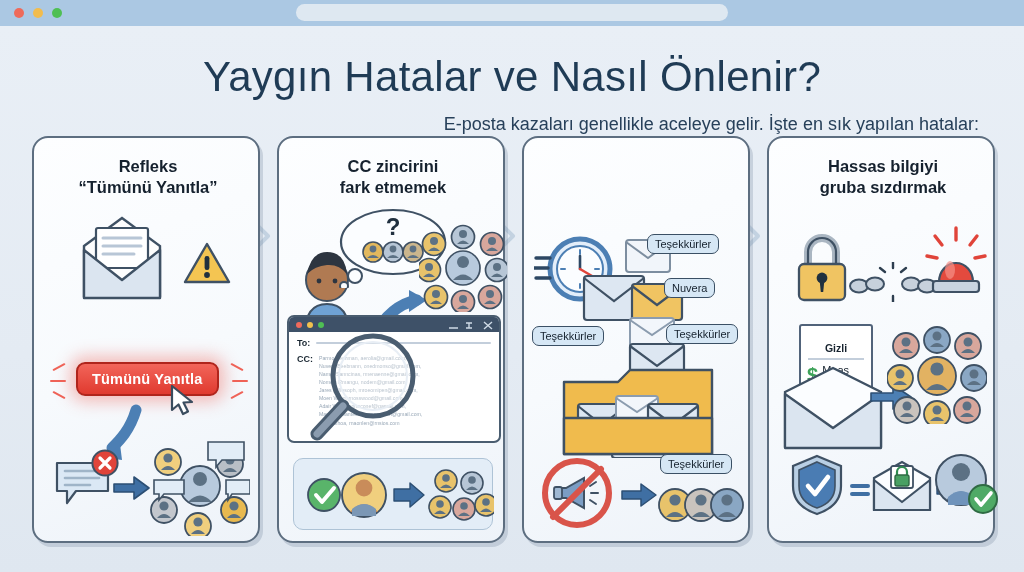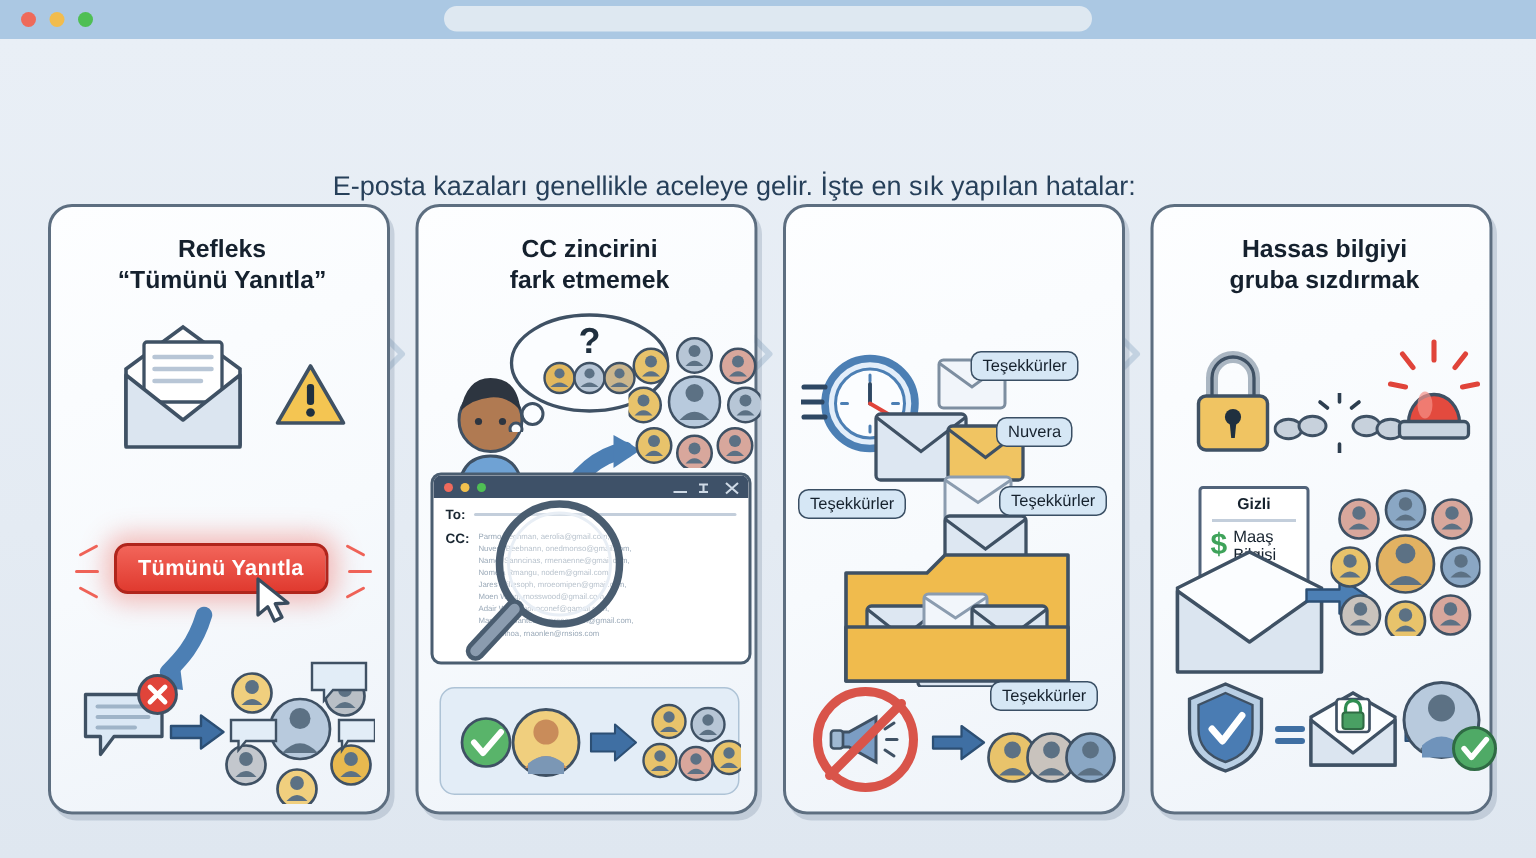--- a/index.html
+++ b/index.html
@@ -29,21 +29,21 @@
     position:absolute; left:0; top:26px; width:1024px; height:546px;
     background:linear-gradient(180deg,#e9eff6 0%,#e4ebf3 60%,#dfe7f0 100%);
   }
 
   .title{
     position:absolute; left:0; top:27px; width:1024px; text-align:center;
     font-size:42px; font-weight:400; color:#1f3b55; letter-spacing:.3px;
     white-space:nowrap;
   }
   .subtitle{
-    position:absolute; left:0; top:88px; width:979px; text-align:center;
+    position:absolute; left:0; top:88px; width:979px; text-align:right;
     font-size:18px; font-weight:400; color:#27405a; white-space:nowrap;
   }
 
   
   .panels{
     position:absolute; left:0; top:110px; width:1024px; height:420px;
   }
   .panel{
     position:absolute; top:0; width:228px; height:407px;
     background:linear-gradient(160deg,#fdfeff 0%,#f7fafd 55%,#eef3f9 100%);
@@ -120,20 +120,21 @@
   <div class="traffic-lights">
     <span class="tl red"></span>
     <span class="tl yellow"></span>
     <span class="tl green"></span>
   </div>
   <div class="address-bar" title=""></div>
 </div>
 
 <div class="page">
 
+  <div class="title">Yaygın Hatalar ve Nasıl Önlenir?</div>
   <div class="subtitle">E-posta kazaları genellikle aceleye gelir. İşte en sık yapılan hatalar:</div>
 
   <div class="chev c1">
     <svg width="26" height="40" viewBox="0 0 26 40">
         <path d="M4 4 L20 20 L4 36" fill="none" stroke="#c3d2e1" stroke-width="4" stroke-linecap="round" stroke-linejoin="round"></path>
       </svg>
   </div>
   <div class="chev c2">
     <svg width="26" height="40" viewBox="0 0 26 40">
         <path d="M4 4 L20 20 L4 36" fill="none" stroke="#c3d2e1" stroke-width="4" stroke-linecap="round" stroke-linejoin="round"></path>
@@ -563,21 +564,21 @@
             <line x1="2" y1="30" x2="12" y2="32"></line>
               <line x1="60" y1="30" x2="50" y2="32"></line>
           </g>
           <path d="M14 56 a17 19 0 0 1 34 0 Z" fill="#e34a3e" stroke="#3f5164" stroke-width="2.2"></path>
           <ellipse cx="25" cy="44" rx="5" ry="9" fill="#f59088" opacity=".7"></ellipse>
           <rect x="8" y="55" width="46" height="11" rx="3" fill="#c9d4e0" stroke="#3f5164" stroke-width="2.2"></rect>
         </svg>
       </div>
 
       <div class="doc" style="left:30px; top:186px; width:74px; height:92px;">
-        <div class="doc-head" style="margin-top:4px;">Gizli</div>
+        <div class="doc-head" style="margin-top:16px;">Gizli</div>
         <div style="height:1.6px; background:#c3cedb; margin:4px 7px;"></div>
         <div style="display:flex; align-items:center; gap:4px; padding:0 6px;">
           <span class="dollar">$</span>
           <span class="doc-txt">
             <span>Maaş</span><br>
             <span>Bilgisi</span>
           </span>
         </div>
         <div style="margin:8px 7px 0;">
           <div class="mw-line" style="margin-bottom:5px;"></div>

